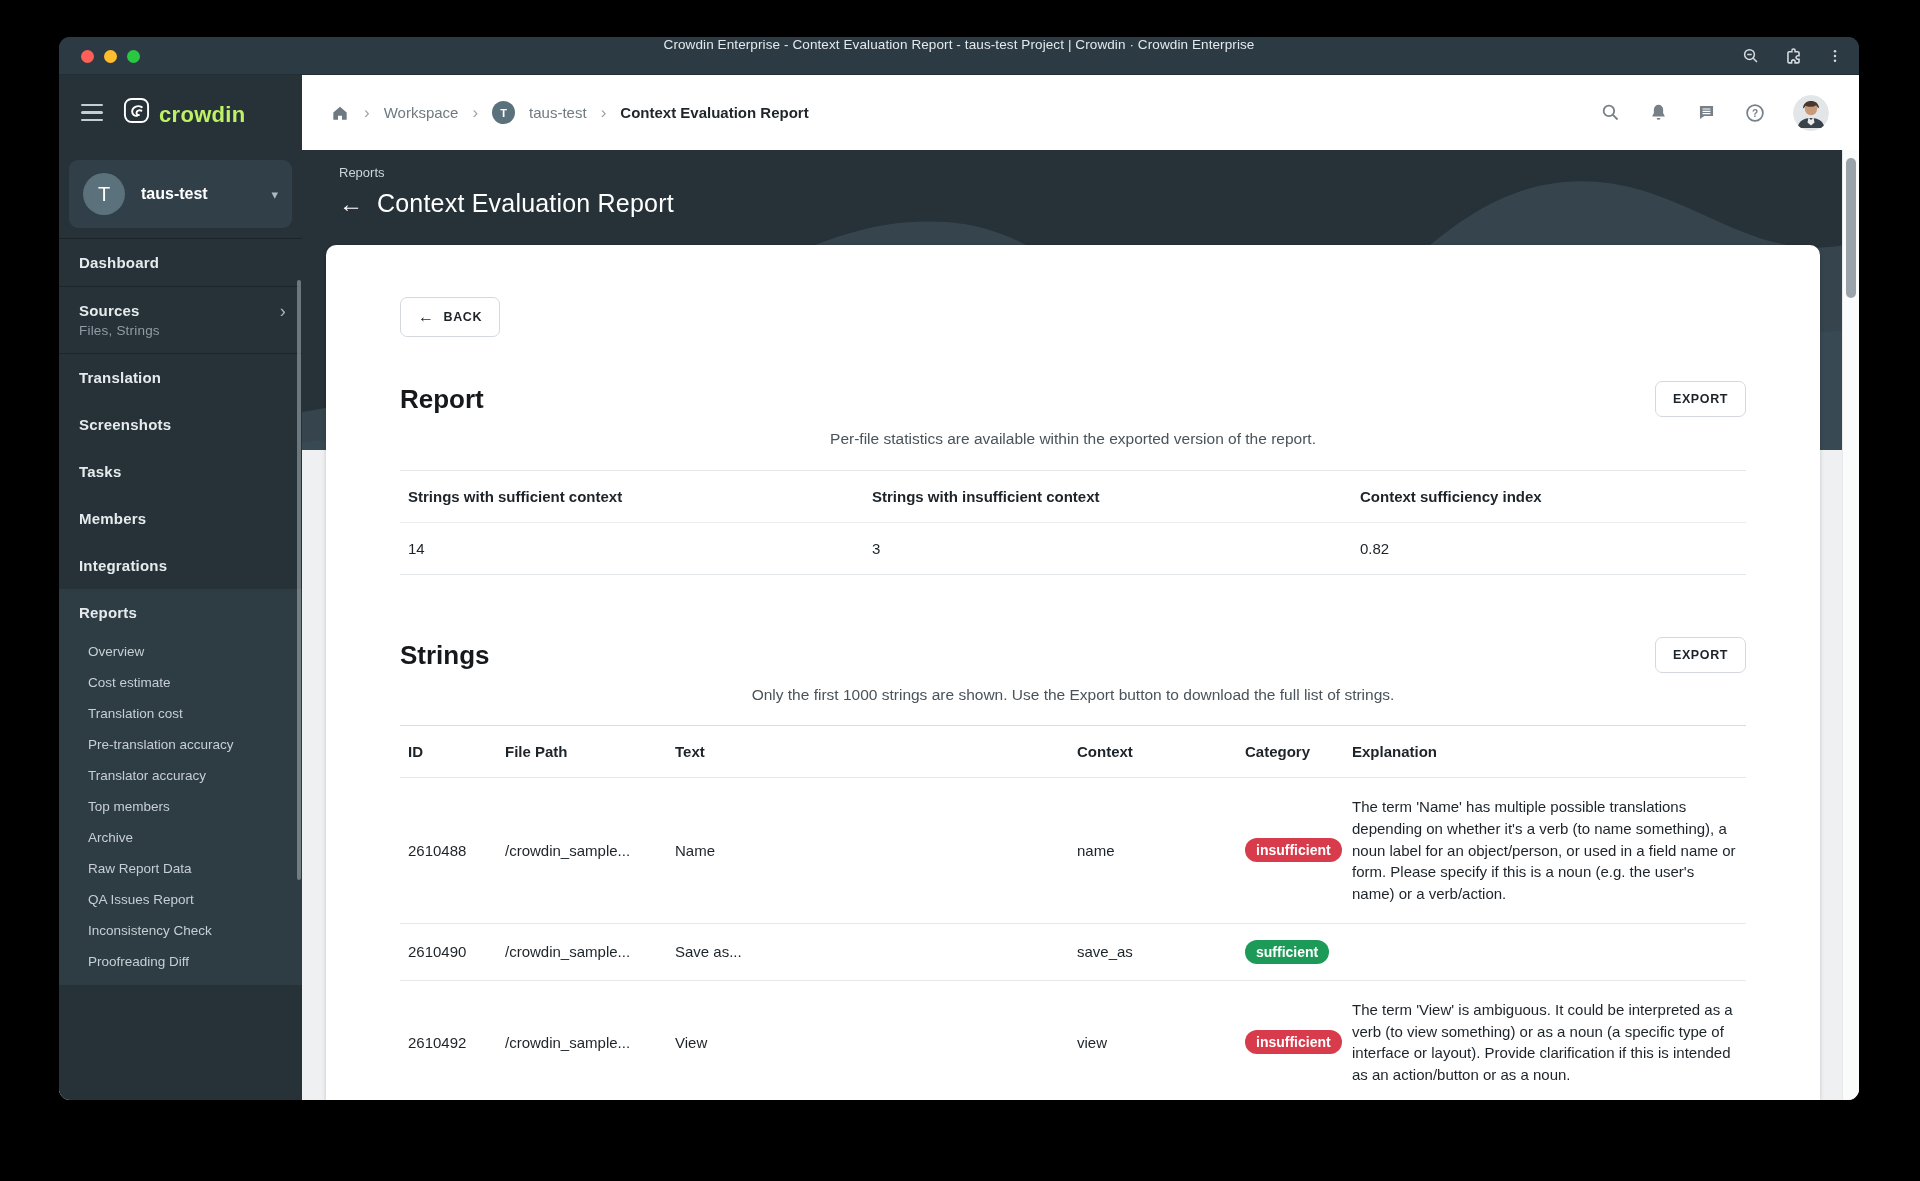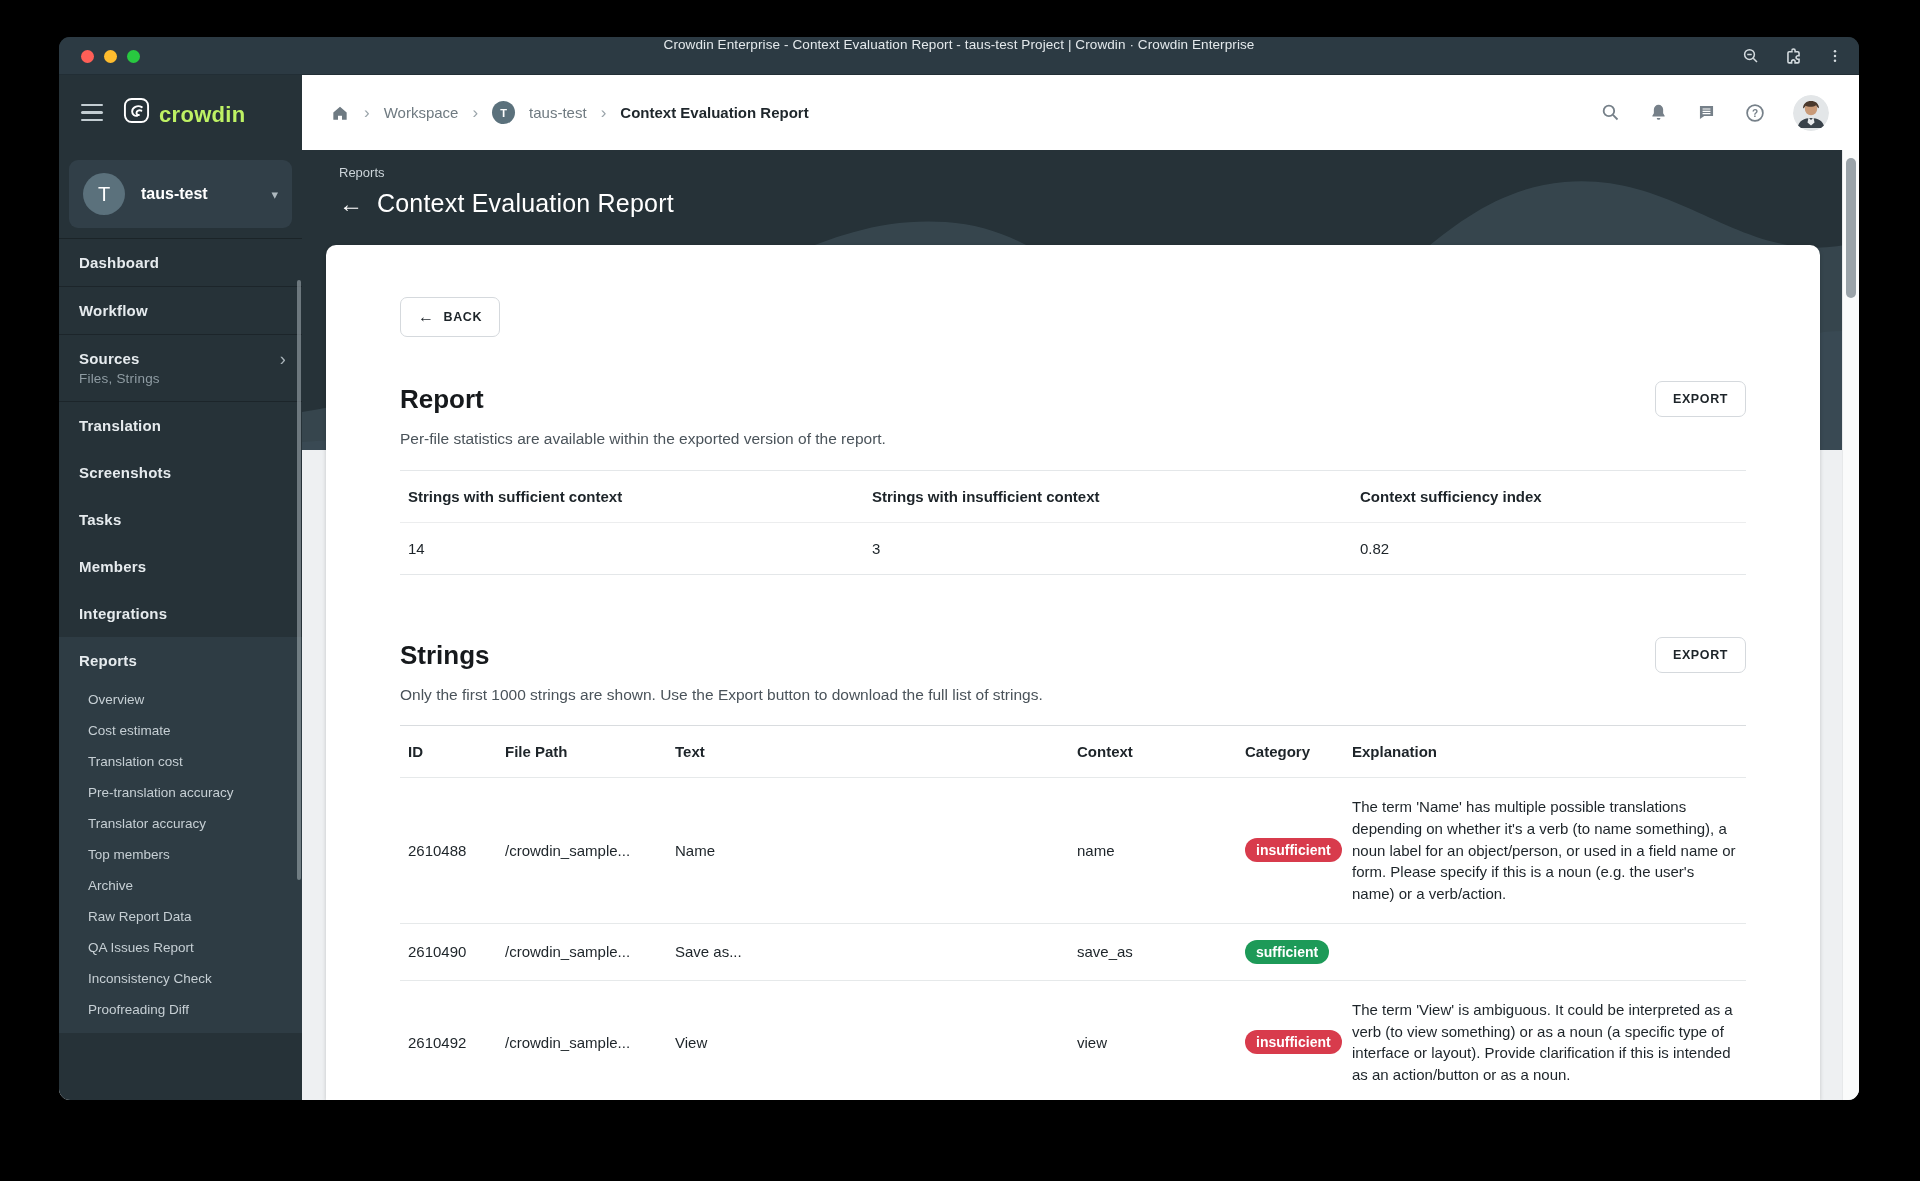--- a/index.html
+++ b/index.html
@@ -78,21 +78,21 @@
   .btn { display:inline-flex; align-items:center; gap:9px; border:1px solid #d5d9dd; border-radius:7px;
          background:#fff; color:#1d2429; font-size:12.5px; font-weight:700; letter-spacing:.6px;
          padding:10px 17px; cursor:pointer; font-family:"Liberation Sans", sans-serif; }
   .back-btn { margin-top:52px; }
   .back-arrow { font-size:16px; font-weight:400; }
 
   .section-head { display:flex; align-items:center; justify-content:space-between; }
   .section-head.first { margin-top:44px; }
   .section-head.second { margin-top:62px; }
   .h-title { font-size:26px; font-weight:700; color:#16191c; }
-  .desc { margin-top:13px; color:#4a535a; font-size:15.5px; }
+  .desc { margin-top:13px; color:#4a535a; font-size:15.5px;text-align:center; }
 
   .stats-table { margin-top:22px; border-top:1px solid #e4e7e9; border-bottom:1px solid #e4e7e9; }
   .stats-row { display:grid; grid-template-columns:464px 488px 1fr; }
   .stats-row.head { border-bottom:1px solid #ecedee; }
   .stats-cell { padding:17px 8px; font-size:15px; color:#1d2429; }
   .stats-row.head .stats-cell { font-weight:700; }
 
   .stable { margin-top:21px; border-top:1px solid #d9dcdf; }
   .srow { display:grid; grid-template-columns:97px 170px 402px 168px 107px 1fr;
           border-bottom:1px solid #e6e9ea; align-items:center; }
@@ -226,23 +226,20 @@
         <span class="project-avatar">T</span>
         <span class="project-name">taus-test</span>
         <span class="project-caret">▾</span>
       </div>
       <div class="side-divider"></div>
 
       <div class="nav-item bordered">
         <span>Dashboard</span>
       </div>
       <div class="nav-item bordered">
-        <span>Workflow</span>
-      </div>
-      <div class="nav-item bordered">
         <span>Sources</span>
         <span class="nav-chevron">›</span>
         <div class="nav-sub">Files, Strings</div>
       </div>
       <div class="nav-item">
         <span>Translation</span>
       </div>
       <div class="nav-item">
         <span>Screenshots</span>
       </div>

